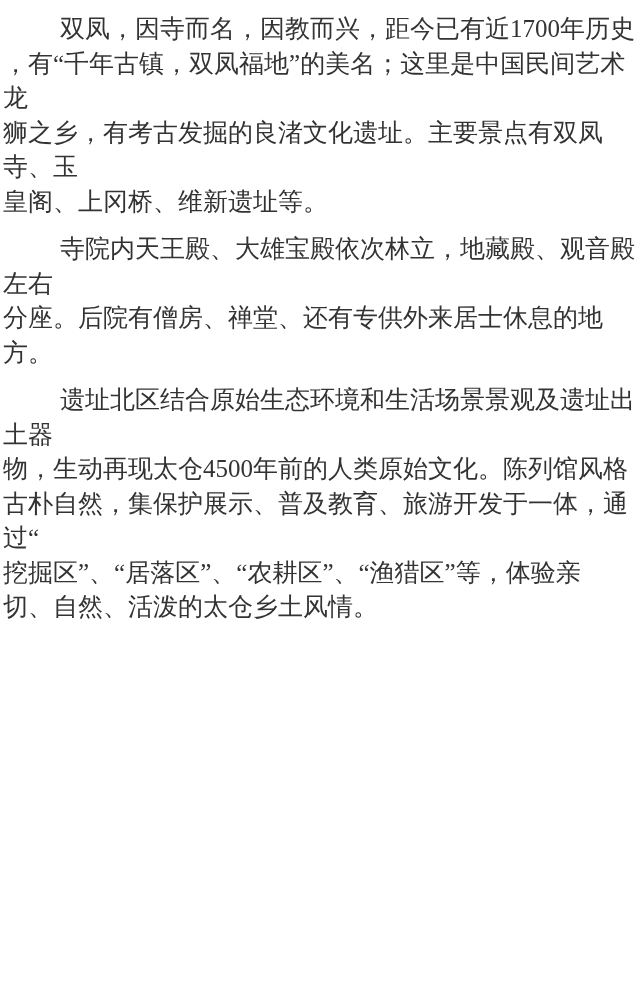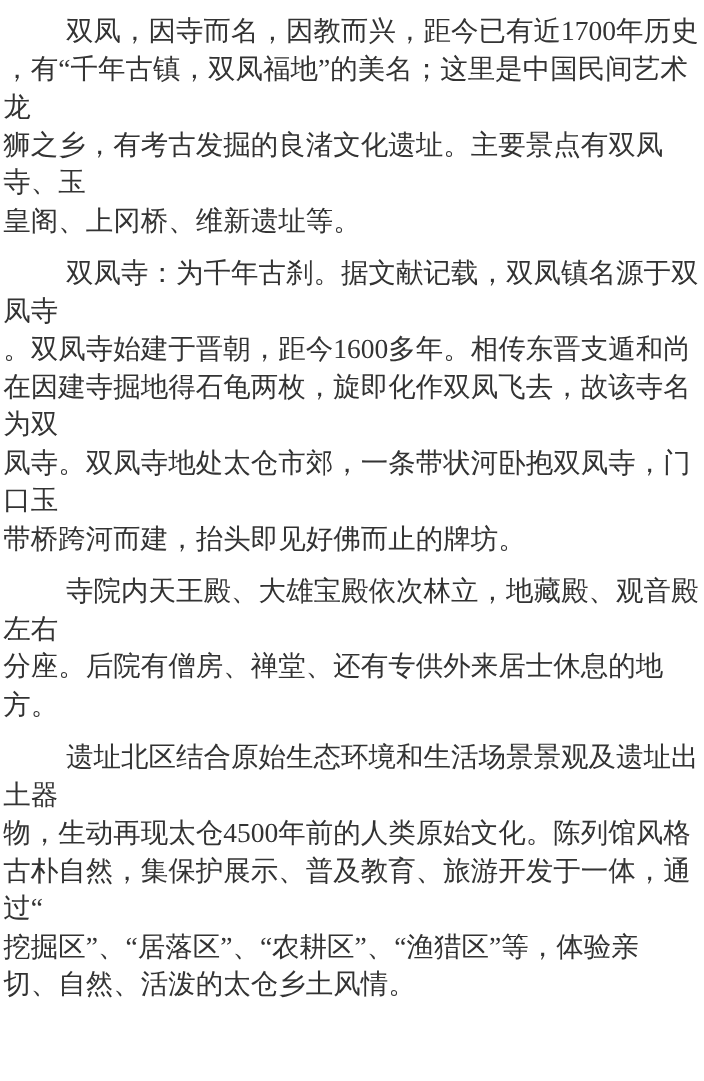--- a/index.html
+++ b/index.html
@@ -30,25 +30,20 @@
   }
 </style>
 </head>
 <body>
 
 <main class="doc">
   <p class="para">双凤，因寺而名，因教而兴，距今已有近1700年历史
 ，有“千年古镇，双凤福地”的美名；这里是中国民间艺术龙
 狮之乡，有考古发掘的良渚文化遗址。主要景点有双凤寺、玉
 皇阁、上冈桥、维新遗址等。</p>
-  <p class="para">双凤寺：为千年古刹。据文献记载，双凤镇名源于双凤寺
-。双凤寺始建于晋朝，距今1600多年。相传东晋支遁和尚
-在因建寺掘地得石龟两枚，旋即化作双凤飞去，故该寺名为双
-凤寺。双凤寺地处太仓市郊，一条带状河卧抱双凤寺，门口玉
-带桥跨河而建，抬头即见好佛而止的牌坊。</p>
   <p class="para">寺院内天王殿、大雄宝殿依次林立，地藏殿、观音殿左右
 分座。后院有僧房、禅堂、还有专供外来居士休息的地方。</p>
   <p class="para">遗址北区结合原始生态环境和生活场景景观及遗址出土器
 物，生动再现太仓4500年前的人类原始文化。陈列馆风格
 古朴自然，集保护展示、普及教育、旅游开发于一体，通过“
 挖掘区”、“居落区”、“农耕区”、“渔猎区”等，体验亲
 切、自然、活泼的太仓乡土风情。</p>
 
 </main>
 

